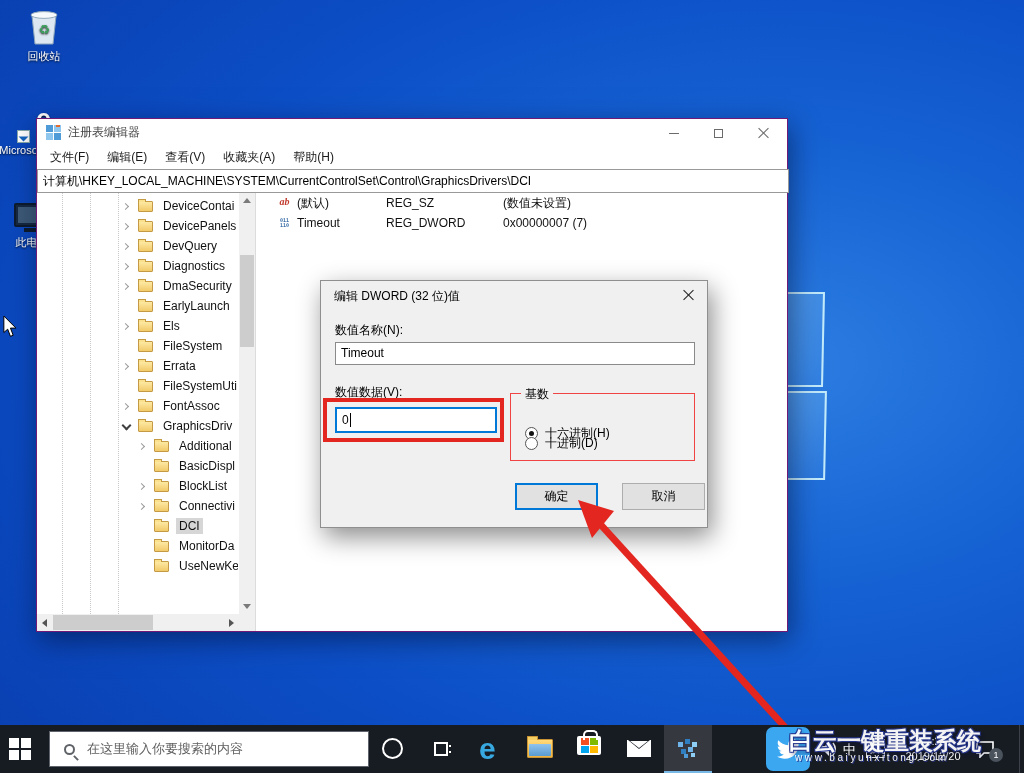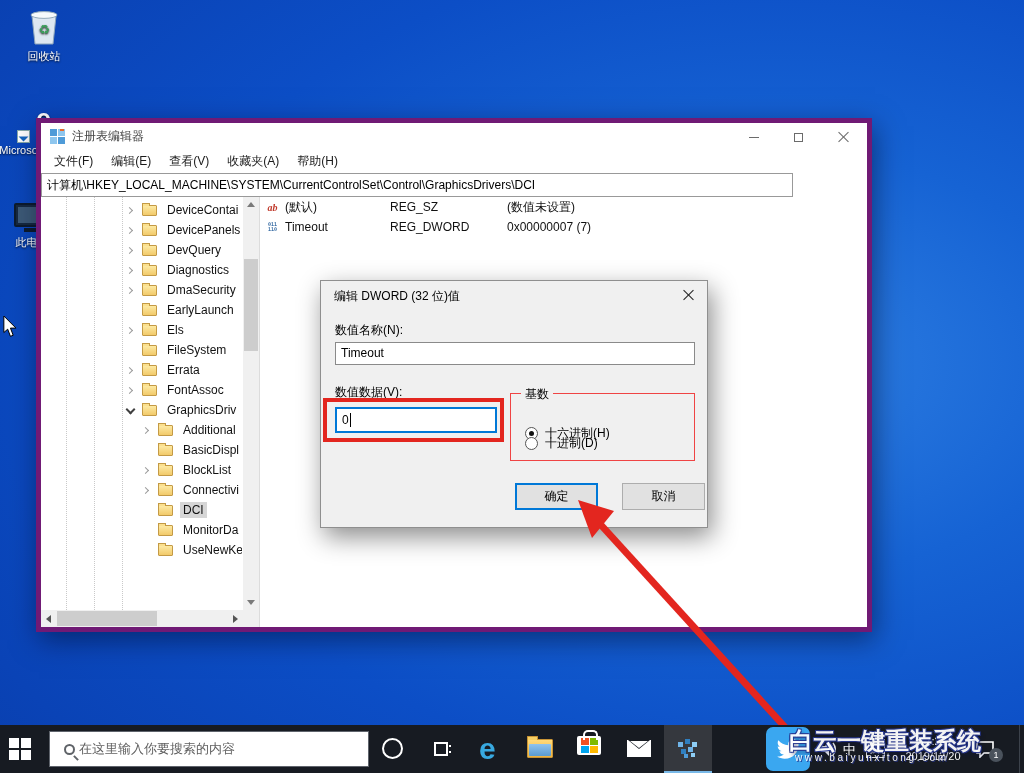--- a/index.html
+++ b/index.html
@@ -27,22 +27,22 @@
     border:1px solid #8aa;display:grid;place-items:center}
   .sc-arrow::after{content:"";width:0;height:0;border-bottom:7px solid #1565c0;border-left:7px solid transparent;
     transform:rotate(45deg)}
   .pc-body{width:36px;height:24px;background:#16293f;border:2px solid #0d1b2c;border-radius:2px;position:relative}
   .pc-body::before{content:"";position:absolute;inset:2px;background:linear-gradient(135deg,#4a6config,#3d5a77);background:#3d5a77}
   .pc-stand{width:16px;height:4px;background:#0d1b2c;margin-top:1px}
 
   #cursor{position:absolute;left:1px;top:316px;z-index:60;pointer-events:none}
 
   
-  #win{position:absolute;left:36px;top:118px;width:836px;height:514px;background:#fff;
-    border:5px solid #701a75;box-shadow:3px 8px 26px rgba(0,10,40,.5);z-index:5}
+  #win{position:absolute;left:36px;top:118px;width:752px;height:514px;background:#fff;
+    border:1px solid #701a75;box-shadow:3px 8px 26px rgba(0,10,40,.5);z-index:5}
   .win-title{height:27px;display:flex;align-items:center;padding-left:9px;color:#444}
   .regicon{width:15px;height:15px;margin-right:7px;flex:0 0 15px}
   .win-ctrls{position:absolute;right:1px;top:1px;height:26px;display:flex}
   .wbtn{width:45px;display:flex;align-items:center;justify-content:center}
   .g-min{width:10px;height:1px;background:#6b6b6b}
   .g-max{width:9px;height:9px;border:1px solid #6b6b6b}
   .g-x{position:relative;width:12px;height:12px}
   .g-x::before,.g-x::after{content:"";position:absolute;left:5px;top:-1px;width:1px;height:14px;background:#6b6b6b}
   .g-x::before{transform:rotate(45deg)}.g-x::after{transform:rotate(-45deg)}
   .menubar{height:23px;display:flex;align-items:center;padding-left:4px;color:#1a1a1a}
@@ -81,21 +81,21 @@
   .tri-lf{width:0;height:0;border-top:4px solid transparent;border-bottom:4px solid transparent;border-right:5px solid #555}
   .tri-rt{width:0;height:0;border-top:4px solid transparent;border-bottom:4px solid transparent;border-left:5px solid #555}
   .corner{position:absolute;right:0;bottom:0;width:16px;height:17px;background:#f0f0f0}
 
   
   #rpanel{flex:1;position:relative}
   .lheader{display:flex;height:22px;border-bottom:1px solid #e5e5e5;color:#333}
   .hcol{padding:4px 0 0 7px;border-right:1px solid #e5e5e5}
   .hc-name{width:123px}.hc-type{width:117px}.hc-data{flex:1;border-right:none}
   .lrow{display:flex;align-items:center;height:20px;color:#111}
-  .lc-name{width:123px;display:flex;align-items:center;padding-left:4px}
+  .lc-name{width:123px;display:flex;align-items:flex-start;padding-left:20px}
   .lc-type{width:117px;padding-left:7px}
   .lc-data{flex:1;padding-left:7px}
   .regico{width:17px;height:14px;margin-right:4px;display:flex;flex-direction:column;align-items:center;justify-content:center;flex:0 0 17px}
   .regico.str::before{content:"ab";font:italic bold 10px "Liberation Serif",serif;color:#c0392b}
   .regico.dw{color:#3a6ea5;font:bold 5px/5px "DejaVu Sans Mono",monospace}
   .regico.dw::before{content:"011"}.regico.dw::after{content:"110"}
 
   
   #dialog{position:absolute;left:320px;top:280px;width:388px;height:248px;background:#f0f0f0;
     border:1px solid #8f8f8f;box-shadow:4px 9px 24px rgba(0,0,0,.45);z-index:8}
@@ -127,21 +127,21 @@
   
   #tbar{position:absolute;left:0;bottom:0;width:1024px;height:48px;background:#171b22;z-index:25}
   .titem{position:absolute}
   #tb-start{left:9px;top:13px;width:23px;height:23px;display:grid;grid-template-columns:10px 10px;
     grid-template-rows:10px 10px;gap:2px}
   .sq{background:#fff}
   #tb-search{left:49px;top:6px;width:320px;height:36px;background:#fff;border:1px solid #5f646c;
     display:flex;align-items:center}
   .mag{width:11px;height:11px;border:2px solid #5f6368;border-radius:50%;margin-left:14px;position:relative;flex:0 0 11px}
   .mag::after{content:"";position:absolute;width:2px;height:6px;background:#5f6368;left:9px;top:9px;transform:rotate(-45deg)}
-  #search-text{margin-left:4px;font-size:13px;color:#5f5f5f;white-space:nowrap}
+  #search-text{margin-left:12px;font-size:13px;color:#5f5f5f;white-space:nowrap}
   #tb-cortana{left:382px;top:13px;width:21px;height:21px;border:2.5px solid #fff;border-radius:50%}
   #tb-taskview{left:431px;top:13px}
   #tb-edge{left:479px;top:7px;width:30px;height:34px}
   #tb-edge::before{content:"e";font-size:30px;font-weight:bold;color:#38a9e0;line-height:34px}
   .tfold{left:527px;top:14px;width:26px;height:19px;position:absolute;border-radius:1px;
     background:linear-gradient(#ffd978,#efb33e);border:1px solid #c89436}
   .tfold::before{content:"";position:absolute;left:-1px;top:-4px;width:9px;height:3px;background:#f6cf64;
     border:1px solid #c89436;border-bottom:none;border-radius:1px 1px 0 0}
   .tfold::after{content:"";position:absolute;left:1px;top:4px;right:1px;bottom:1px;background:linear-gradient(#8fc3ee,#5a9bd0);border-radius:1px}
   #tb-store{left:577px;top:11px}
@@ -283,20 +283,25 @@
             <span class="chev"></span>
             <span class="fold"></span>
             <span class="tl">FileSystem</span>
           </div>
         <div class="trow l0">
             <span class="chev c"></span>
             <span class="fold"></span>
             <span class="tl">Errata</span>
           </div>
         <div class="trow l0">
+            <span class="chev"></span>
+            <span class="fold"></span>
+            <span class="tl">FileSystemUti</span>
+          </div>
+        <div class="trow l0">
             <span class="chev c"></span>
             <span class="fold"></span>
             <span class="tl">FontAssoc</span>
           </div>
         <div class="trow l0">
             <span class="chev e"></span>
             <span class="fold"></span>
             <span class="tl">GraphicsDriv</span>
           </div>
         <div class="trow l1">

